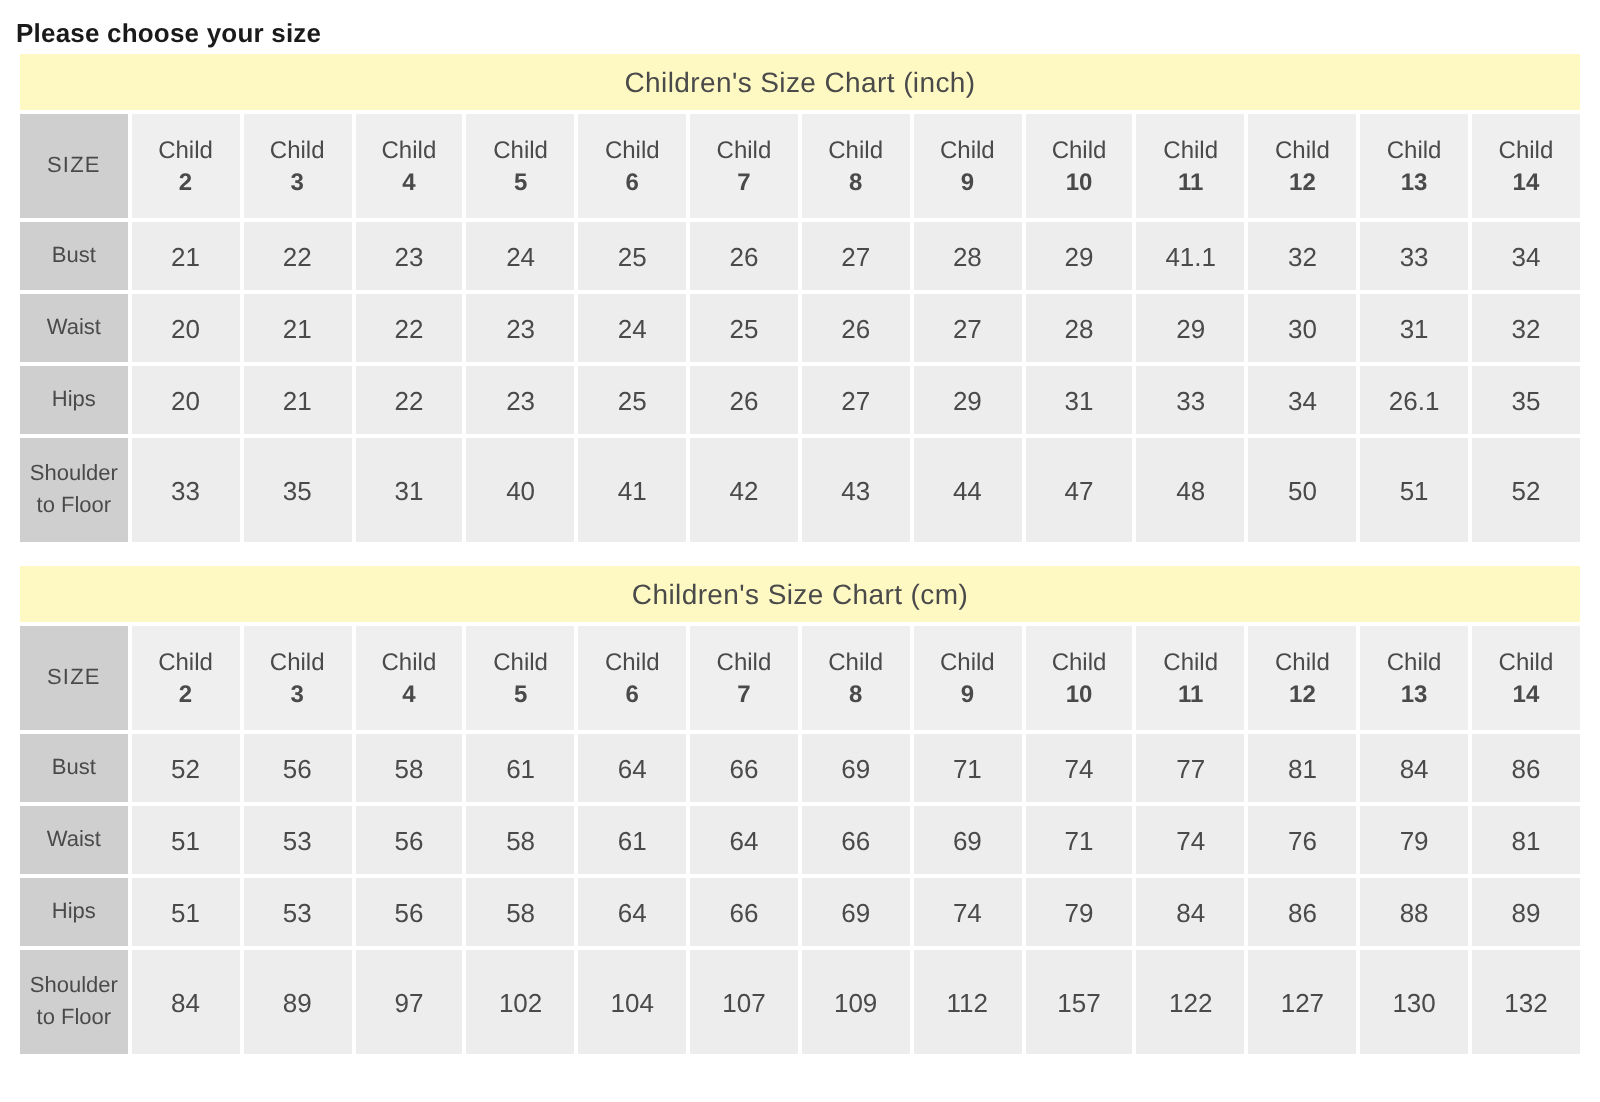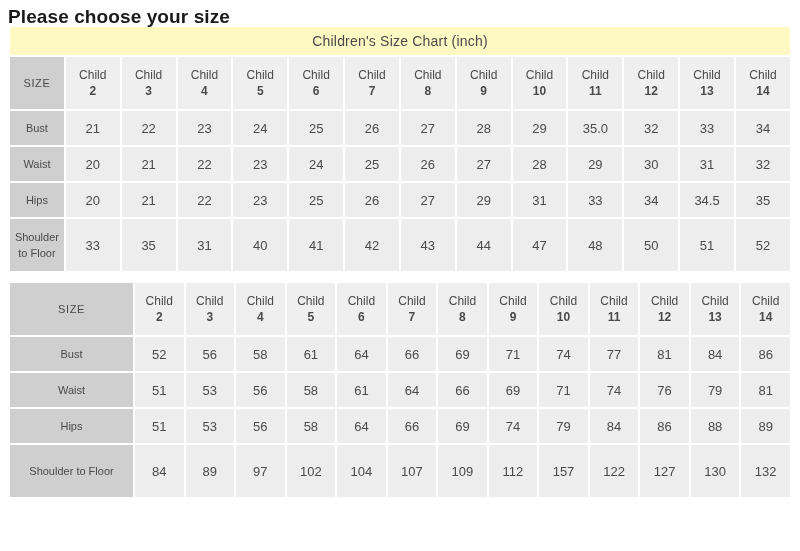--- a/index.html
+++ b/index.html
@@ -17,21 +17,21 @@
   }
 
   .page {
     width: 800px;
     height: 551px;
     position: relative;
     box-sizing: border-box;
   }
 
   .page-heading {
-    font-size: 19px;
+    font-size: 13px;
     font-weight: bold;
     color: #1a1a1a;
     letter-spacing: 0.1px;
     padding: 9px 0 0 8px;
     margin: 0;
     line-height: 16px;
   }
 
   .chart-block {
     margin: 0 8px;
@@ -180,21 +180,21 @@
             <td class="row-label">Bust</td>
             <td class="data-cell">21</td>
             <td class="data-cell">22</td>
             <td class="data-cell">23</td>
             <td class="data-cell">24</td>
             <td class="data-cell">25</td>
             <td class="data-cell">26</td>
             <td class="data-cell">27</td>
             <td class="data-cell">28</td>
             <td class="data-cell">29</td>
-            <td class="data-cell">35.0</td>
+            <td class="data-cell">41.1</td>
             <td class="data-cell">32</td>
             <td class="data-cell">33</td>
             <td class="data-cell">34</td>
           </tr>
           <tr>
             <td class="row-label">Waist</td>
             <td class="data-cell">20</td>
             <td class="data-cell">21</td>
             <td class="data-cell">22</td>
             <td class="data-cell">23</td>
@@ -214,21 +214,21 @@
             <td class="data-cell">21</td>
             <td class="data-cell">22</td>
             <td class="data-cell">23</td>
             <td class="data-cell">25</td>
             <td class="data-cell">26</td>
             <td class="data-cell">27</td>
             <td class="data-cell">29</td>
             <td class="data-cell">31</td>
             <td class="data-cell">33</td>
             <td class="data-cell">34</td>
-            <td class="data-cell">34.5</td>
+            <td class="data-cell">26.1</td>
             <td class="data-cell">35</td>
           </tr>
           <tr class="tall">
             <td class="row-label">Shoulder to Floor</td>
             <td class="data-cell">33</td>
             <td class="data-cell">35</td>
             <td class="data-cell">31</td>
             <td class="data-cell">40</td>
             <td class="data-cell">41</td>
             <td class="data-cell">42</td>
@@ -241,20 +241,23 @@
             <td class="data-cell">52</td>
           </tr>
         </tbody>
     </table>
   </div>
 
   <div class="chart-block second">
     <table class="size-table">
       <tbody>
           <tr>
+            <td class="table-title" colspan="14">Children's Size Chart (cm)</td>
+          </tr>
+          <tr>
             <td class="row-label size-cell">SIZE</td>
             <td class="col-header">
               <span class="chw">Child</span>
               <span class="chn">2</span>
             </td>
             <td class="col-header">
               <span class="chw">Child</span>
               <span class="chn">3</span>
             </td>
             <td class="col-header">

